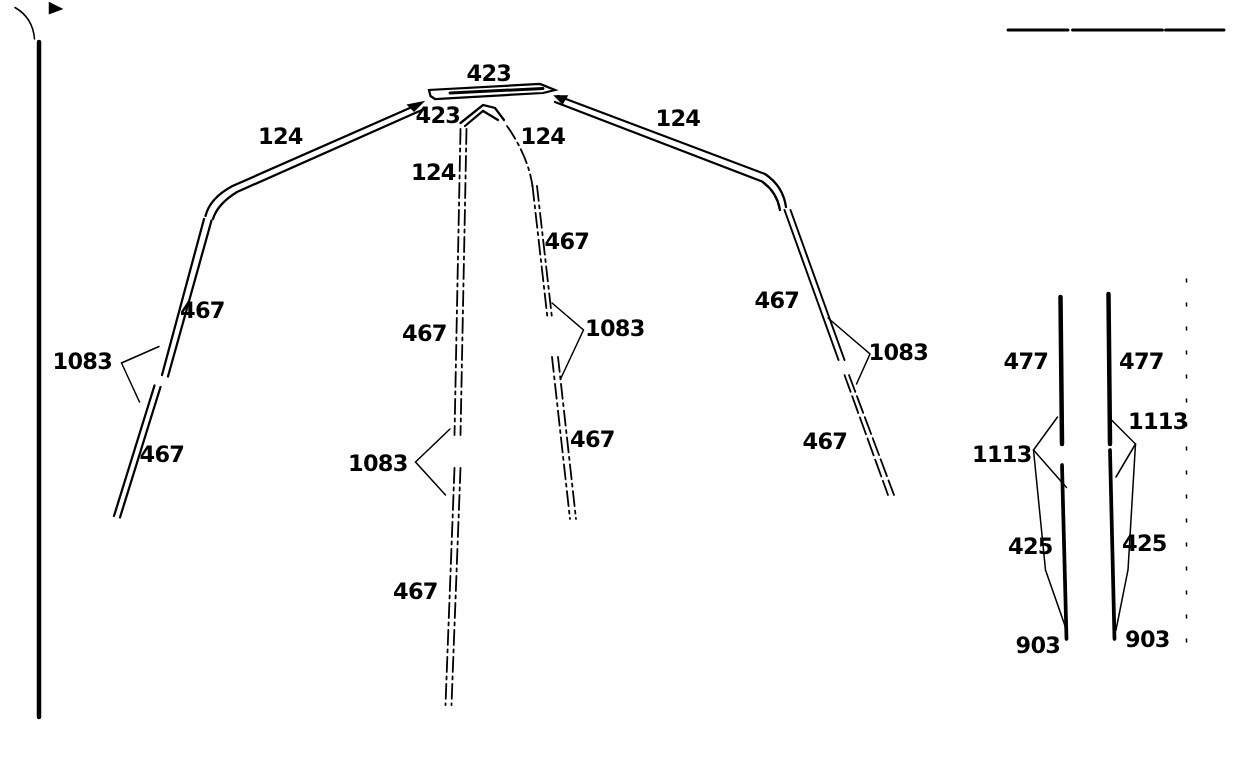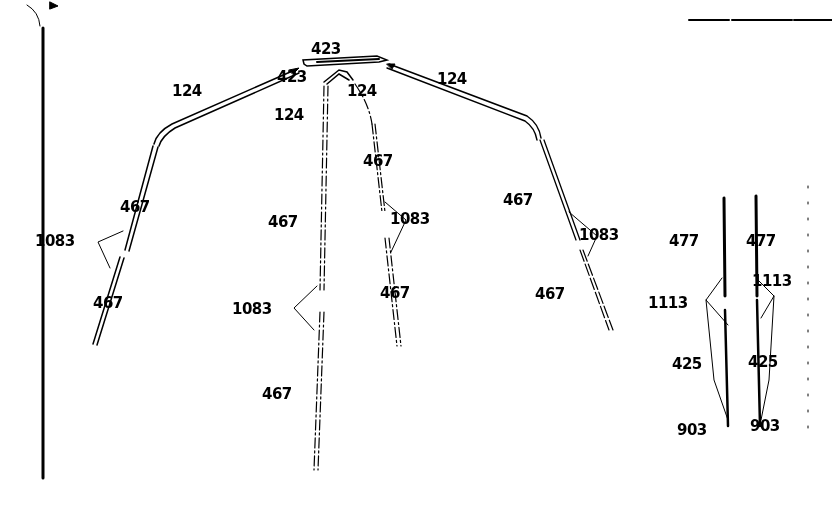--- a/index.html
+++ b/index.html
@@ -1,17 +1,17 @@
 <!DOCTYPE html>
 <html><head>
 <meta charset="utf-8">
 <style>
   html, body { margin:0; padding:0; background:#ffffff; }
   body { width:832px; height:516px; position:relative; overflow:hidden; font-family:"DejaVu Sans", sans-serif; }
-  #diagram { position:absolute; left:0; top:0; width:658px; height:516px;padding-left:17px; }
+  #diagram { position:absolute; left:0; top:0; width:658px; height:516px; }
   .lbl { position:absolute; font-family:"DejaVu Sans", sans-serif; font-weight:bold; font-size:15px; color:#000; letter-spacing:-0.5px; line-height:1; white-space:nowrap; }
 </style>
 </head>
 <body>
 
 <div id="diagram">
   <svg width="832" height="516" viewBox="0 0 832 516" xmlns="http://www.w3.org/2000/svg">
     <g fill="none" stroke="#000" stroke-linecap="round">
 
       <g>

